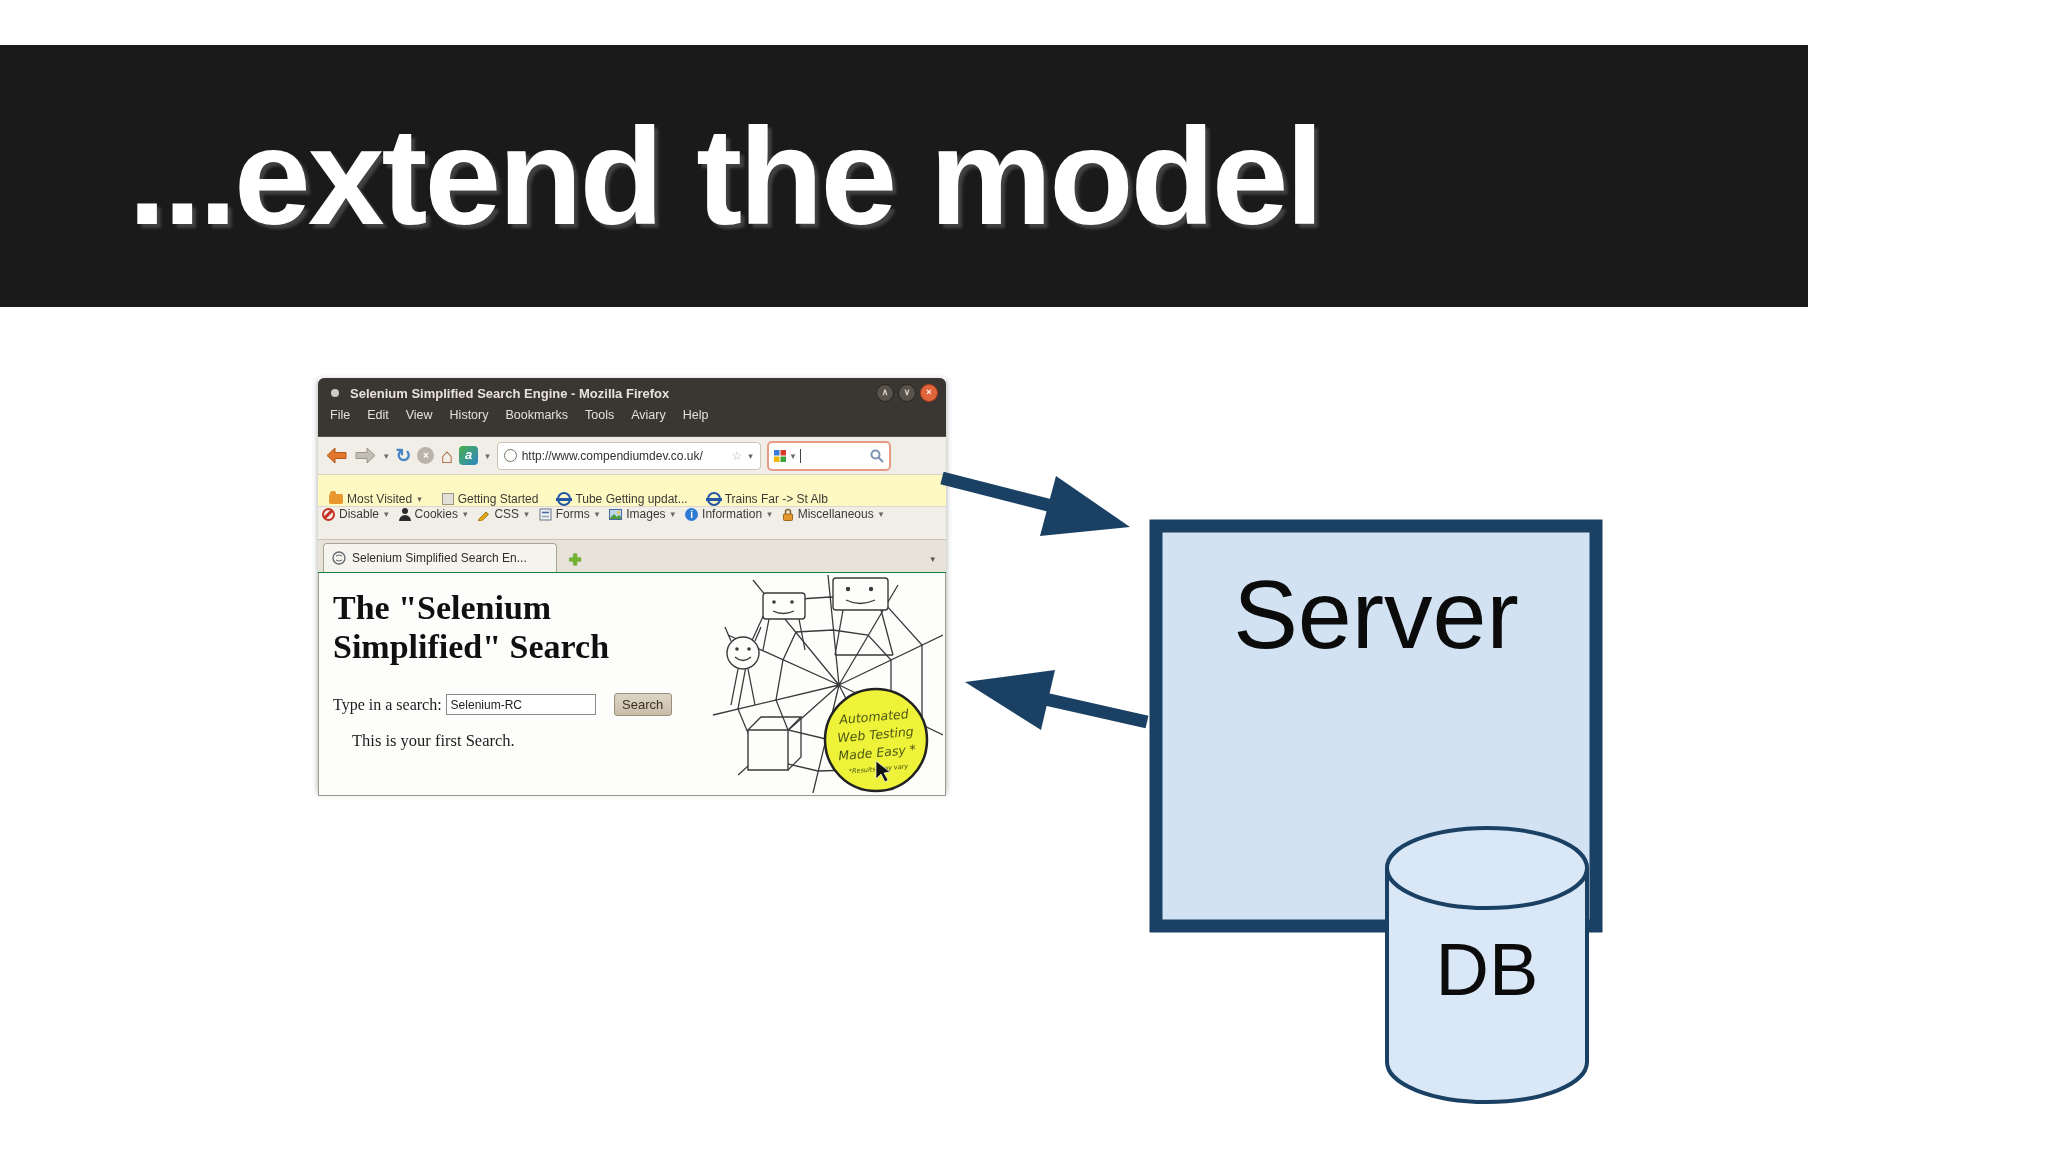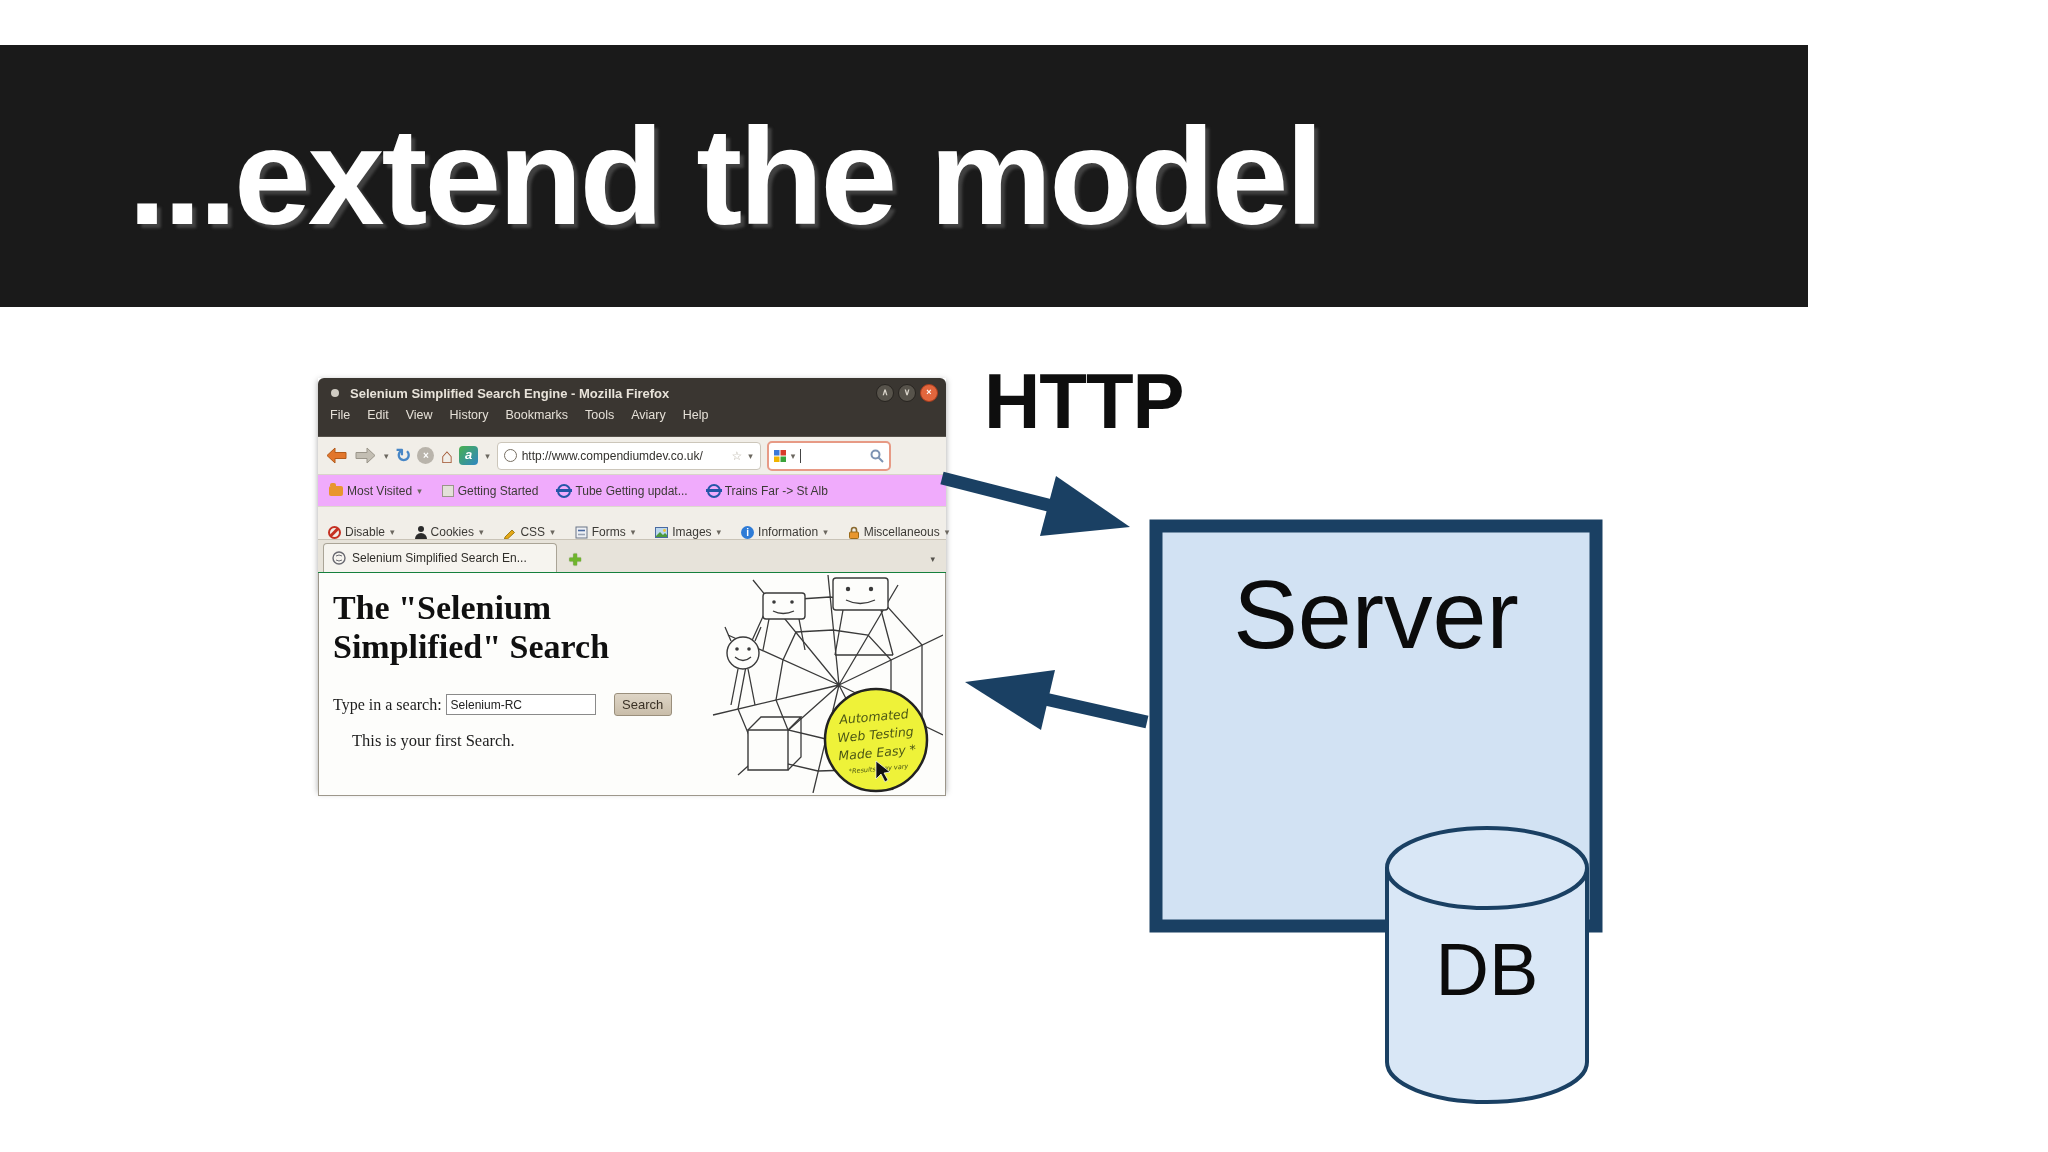--- a/index.html
+++ b/index.html
@@ -45,25 +45,25 @@
     color:#fff;font-size:13px;font-weight:bold;font-style:italic;text-align:center;line-height:18px;}
   .urlbar{display:flex;align-items:center;width:250px;height:26px;background:#fff;
     border:1px solid #ccc6ba;border-radius:4px;padding:0 6px;gap:5px;font-size:12px;color:#33312d;}
   .url-favicon{width:13px;height:13px;border:1.5px solid #776f63;border-radius:50%;
     box-sizing:border-box;flex:none;}
   .url-text{flex:1;white-space:nowrap;overflow:hidden;}
   .url-star{color:#b8b2a6;font-size:12px;}
   .searchbox{display:flex;align-items:center;width:110px;height:26px;background:#fff;
     border:2px solid #e79a85;border-radius:5px;padding:0 5px;gap:4px;}
   .caret{width:1px;height:14px;background:#444;}
-  .bookmarksbar{height:31px;background:#f0abfc;border-bottom:1px solid #ddd8ce;display:flex;
-    align-items:center;gap:19px;padding:0 11px;font-size:12px;color:#3c3a36;}
+  .bookmarksbar{height:31px;background:#fef9c3;border-bottom:1px solid #ddd8ce;display:flex;
+    align-items:flex-end;gap:19px;padding:0 11px;font-size:12px;color:#3c3a36;}
   .bm-item,.wd-item{display:flex;align-items:center;gap:4px;white-space:nowrap;}
   .webdevbar{height:32px;background:#f1eee8;border-bottom:1px solid #c9c3b7;display:flex;
-    align-items:flex-end;gap:19px;padding:0 10px;font-size:12px;color:#3c3a36;}
+    align-items:flex-start;gap:9px;padding:0 4px;font-size:12px;color:#3c3a36;}
   .ic-folder{width:14px;height:10px;background:#e8962e;border-radius:2px;position:relative;flex:none;}
   .ic-folder::before{content:"";position:absolute;top:-3px;left:1px;width:6px;height:3px;
     background:#e8962e;border-radius:2px 2px 0 0;}
   .ic-gs{width:12px;height:12px;background:#e3e0d8;border:1px solid #9a958a;box-sizing:border-box;flex:none;}
   .ic-roundel{width:14px;height:14px;border:2px solid #2456a8;border-radius:50%;
     box-sizing:border-box;position:relative;flex:none;}
   .ic-roundel::after{content:"";position:absolute;left:-3px;width:16px;top:3.5px;height:3px;background:#2456a8;}
   .ic-disable{width:13px;height:13px;border:2.5px solid #c53022;border-radius:50%;
     box-sizing:border-box;position:relative;flex:none;}
   .ic-disable::after{content:"";position:absolute;top:3.2px;left:-1px;width:10px;height:2.5px;
@@ -301,21 +301,20 @@
             <text x="233" y="164" font-size="12.5">Web Testing</text>
             <text x="233" y="182" font-size="12.5">Made Easy *</text>
             <text x="233" y="196" font-size="6.5">*Results may vary</text>
           </g>
           <polygon points="233,186 233,204 238,199 242,207 245,205 241,198 247,197" fill="#111" stroke="#fff" stroke-width="0.7"></polygon>
         </g>
       </svg>
     </div>
   </div>
 
-  <div class="http-label">HTTP</div>
 
   <svg class="diagram" viewBox="0 0 2048 1152">
     <rect x="1156" y="526" width="440" height="400" fill="#d2e2f3" stroke="#1a4063" stroke-width="13"></rect>
     <text x="1376" y="648" font-size="97" text-anchor="middle">Server</text>
     <line x1="942" y1="478" x2="1052" y2="506" stroke="#1a4063" stroke-width="13"></line>
     <polygon points="1130,527 1040,536 1056,476" fill="#1a4063"></polygon>
     <line x1="1147" y1="722" x2="1045" y2="699" stroke="#1a4063" stroke-width="13"></line>
     <polygon points="965,682 1055,670 1041,730" fill="#1a4063"></polygon>
     <g>
       <path d="M1387 868 V1062 A100 40 0 0 0 1587 1062 V868" fill="#d9e7f6" stroke="#1a4063" stroke-width="4"></path>

